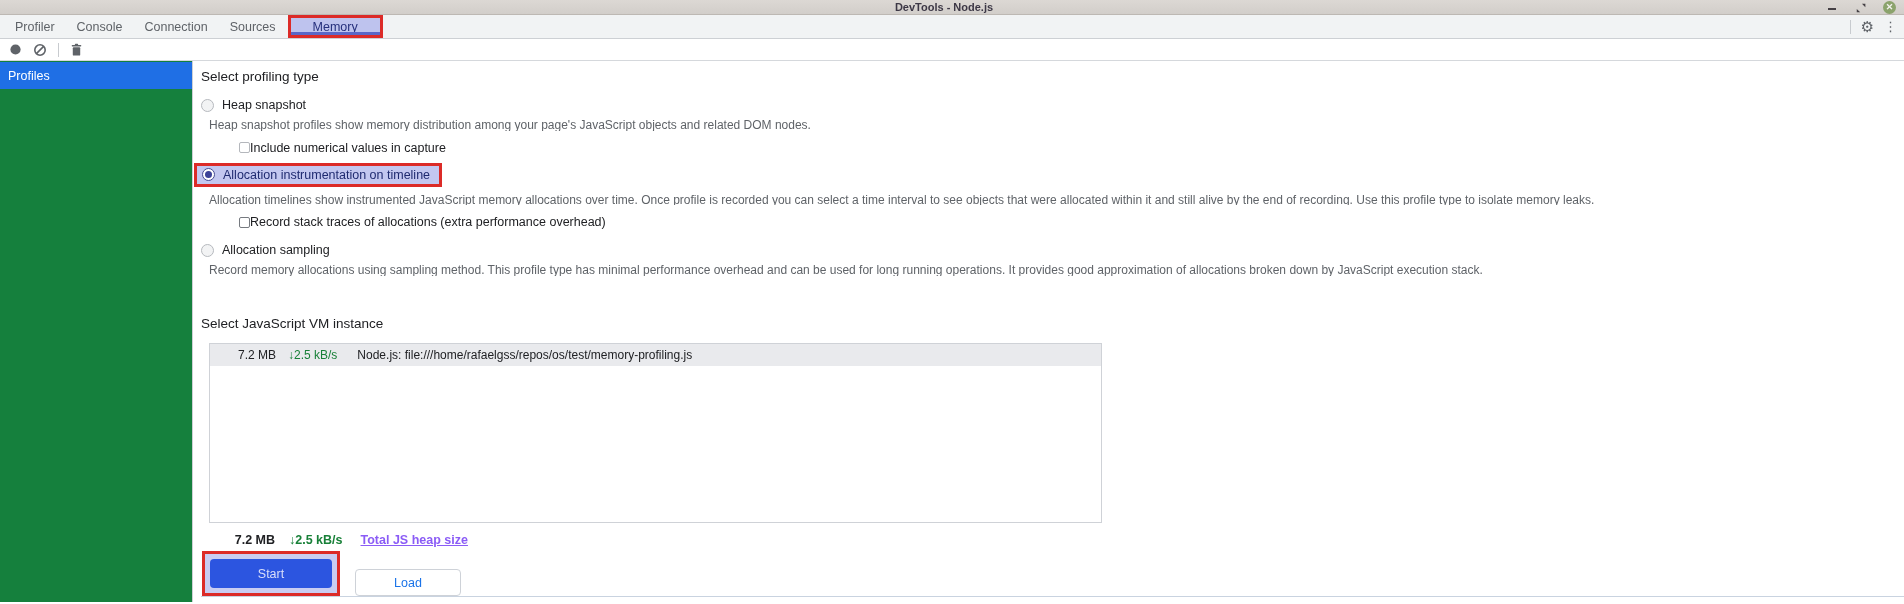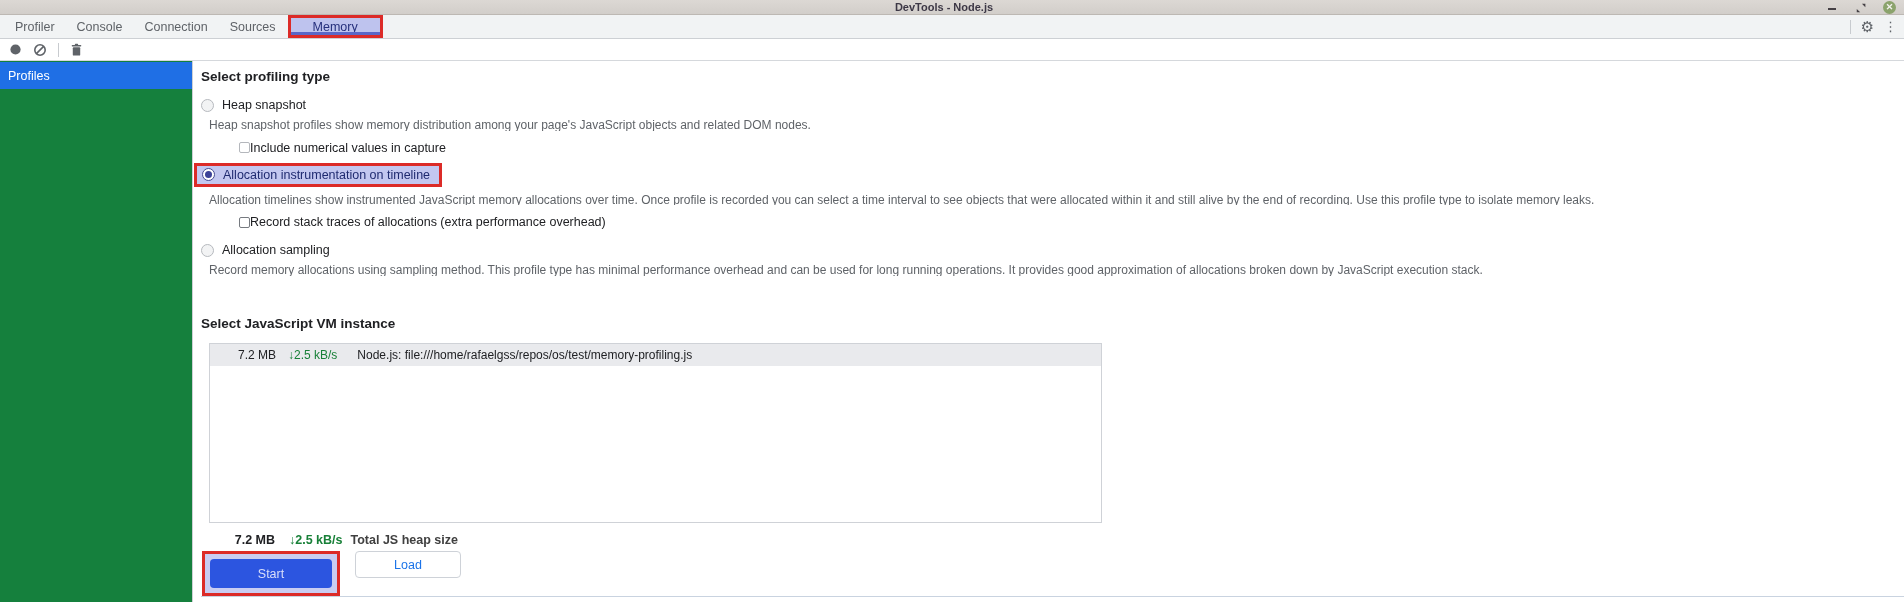--- a/index.html
+++ b/index.html
@@ -78,21 +78,21 @@
     height: 27px; display: flex; align-items: center; padding-left: 8px;
     font-size: 12.5px; margin-top: 1px;
   }
   .sidebar-item.selected { background: #1f6fe5; color: #ffffff; }
 
   .main {
     flex: 1; background: #ffffff; padding: 8px 0 0 8px;
     display: flex; flex-direction: column; font-size: 12px;
     overflow: hidden;
   }
-  .section-heading { font-size: 13.5px; font-weight: 700; color: #202124; }
+  .section-heading { font-size: 13.5px; font-weight: 400; color: #202124; }
   .section-heading.second { margin-top: 40px; }
 
   .radio-row { display: flex; align-items: center; gap: 8px; margin-top: 14px; white-space: nowrap; }
   .radio {
     width: 13px; height: 13px; border-radius: 50%;
     border: 1px solid #b6b9be; background: #f2f3f4; flex: none;
   }
   .radio.checked {
     border: 1px solid #454a93; background: #fff;
     display: flex; align-items: center; justify-content: center;
@@ -130,23 +130,23 @@
     font-size: 12px; white-space: nowrap;
   }
   .vm-size { width: 66px; text-align: right; color: #202124; flex: none; }
   .vm-rate { margin-left: 12px; color: #188038; }
   .vm-name { margin-left: 20px; color: #202124; }
 
   
   .stats-row { display: flex; align-items: center; margin: 10px 0 0 26px; font-weight: bold; white-space: nowrap; }
   .stat-size { width: 48px; text-align: right; color: #202124; font-size: 12.5px; }
   .stat-rate { margin-left: 14px; color: #188038; font-size: 12.5px; }
-  .stat-label { margin-left: 8px; color: #404040; font-size: 12.5px; }
-
-  .buttons-row { display: flex; align-items: flex-start; gap: 15px; margin: 4px 0 0 1px; }
+  .stat-label { margin-left: 18px; color: #8b5cf6; font-size: 12.5px; text-decoration: underline; }
+
+  .buttons-row { display: flex; align-items: flex-end; gap: 15px; margin: 4px 0 0 1px; }
   .start-annotation { border: 3px solid #dc2b28; display: inline-block; }
   .start-halo { background: #c9cdf2; padding: 5px; }
   .btn-start {
     width: 122px; height: 29px; background: #2c55e0; border: none; border-radius: 4px;
     color: #d9dffa; font-size: 12.5px; font-family: inherit;
   }
   .btn-load {
     width: 106px; height: 27px; background: #ffffff; border: 1px solid #ced2d8;
     border-radius: 4px; color: #1a73e8; font-size: 12.5px; font-weight: 500; font-family: inherit;
   }

